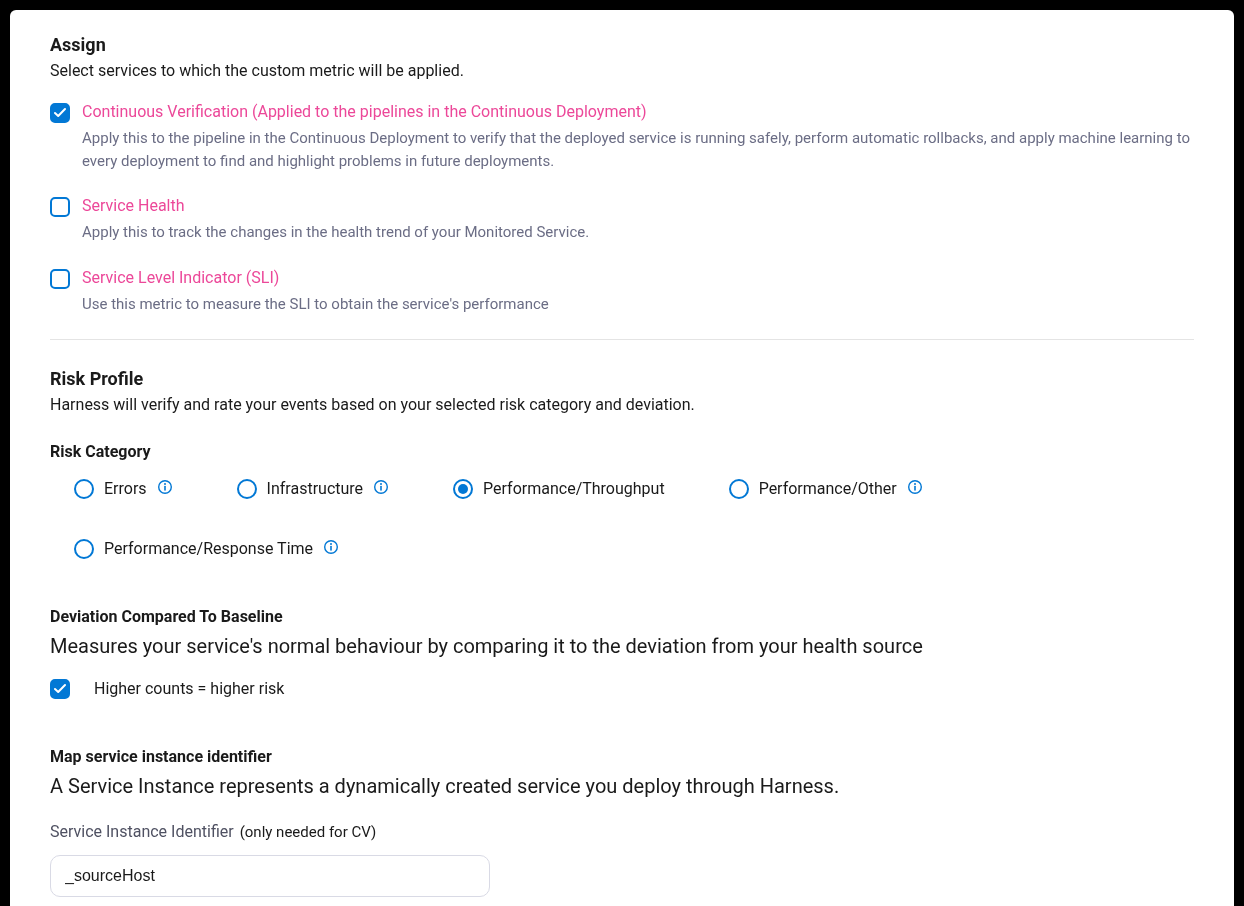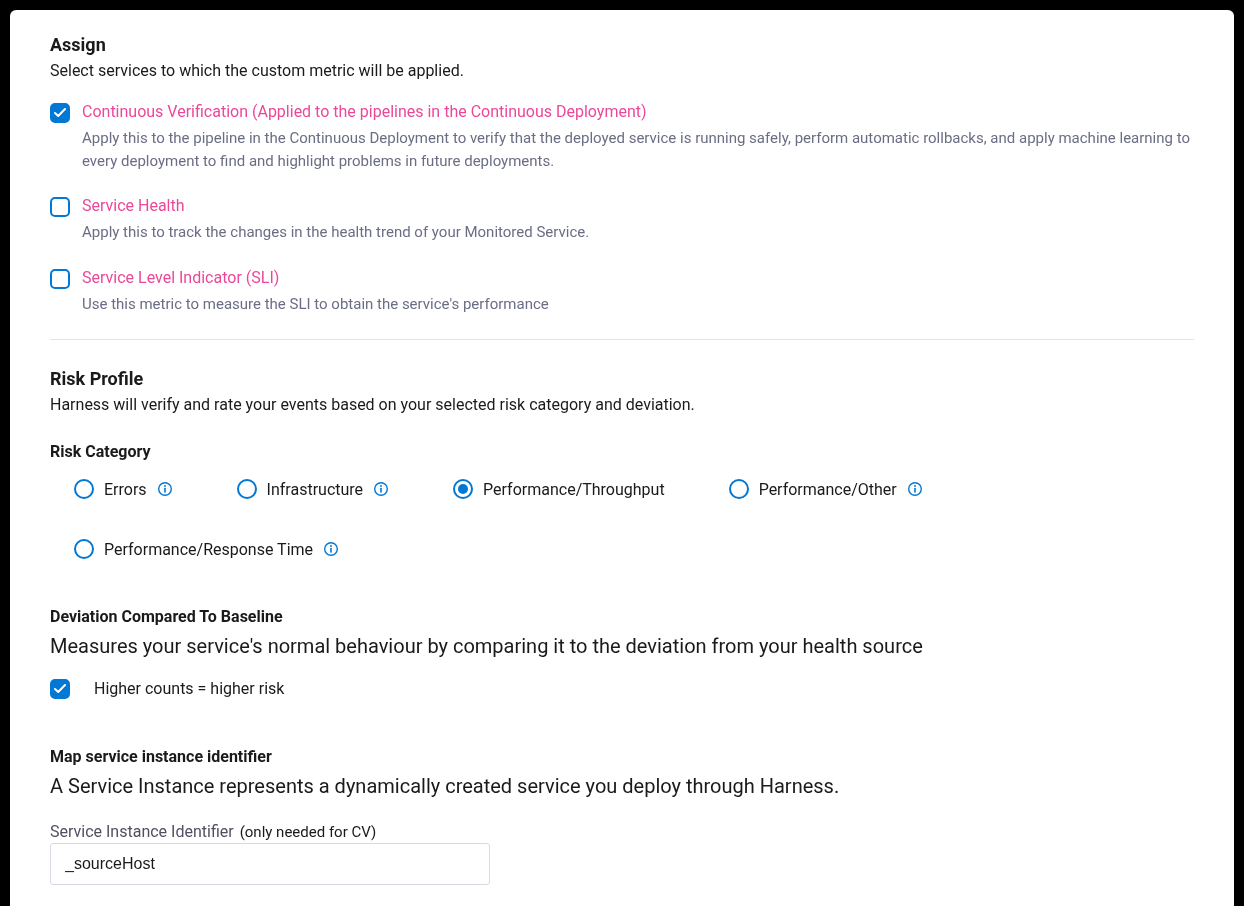--- a/index.html
+++ b/index.html
@@ -80,21 +80,20 @@
     }
     .radio-row {
       display: flex;
       align-items: center;
       gap: 40px;
       flex-wrap: wrap;
       margin-bottom: 48px;
     }
     .radio-item {
       display: inline-flex;
-      align-items: center;
       gap: 10px;
       cursor: pointer;
       padding-left: 24px;
     }
     .radio {
       width: 20px;
       height: 20px;
       border-radius: 50%;
       border: 2px solid #0278d5;
       display: inline-flex;
@@ -136,35 +135,35 @@
       gap: 12px;
     }
     .inline-check-label {
       font-size: 16px;
       color: #1a1a1a;
     }
     .field-label-row {
       display: flex;
       align-items: center;
       gap: 6px;
-      margin-bottom: 2px;
+      margin-bottom: 14px;
     }
     .field-label {
       font-size: 16px;
       color: #4f5162;
     }
     .field-label-hint {
       font-size: 15px;
       color: #1a1a1a;
     }
     .text-input {
       width: 440px;
       height: 42px;
       border: 1px solid #d9dae5;
-      border-radius: 3px;
+      border-radius: 10px;
       padding: 0 14px;
       font-size: 16px;
       color: #1a1a1a;
       outline: none;
     }
   </style>
 </head>
 <body>
 
 <div class="page">

